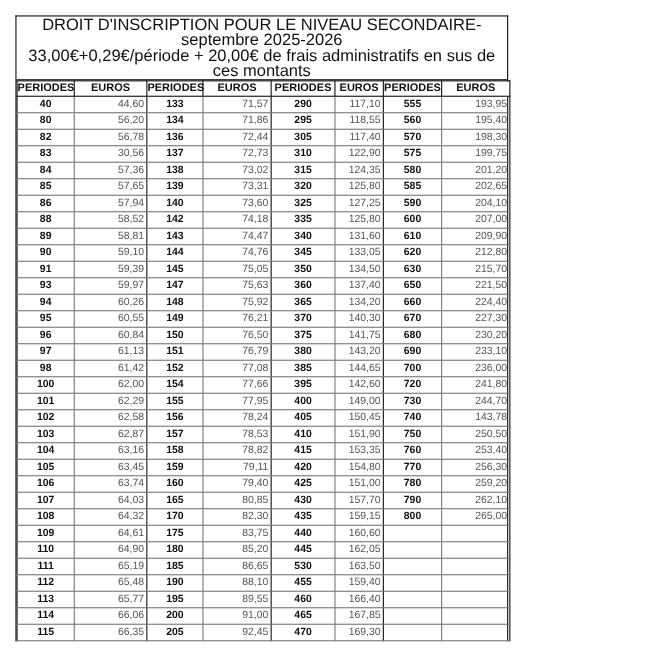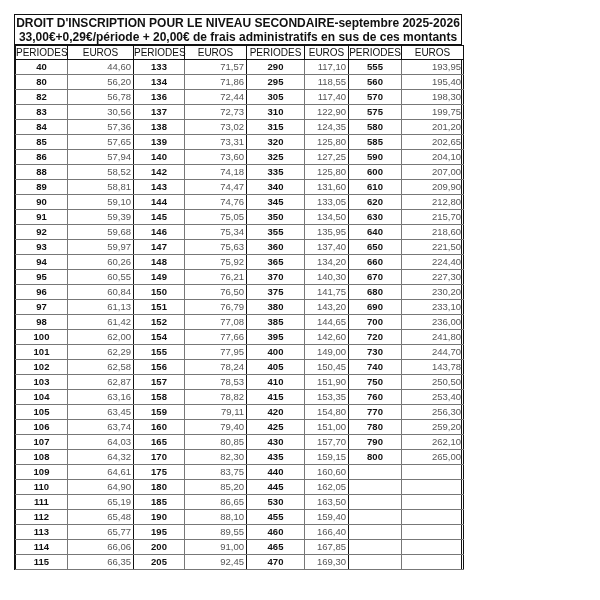--- a/index.html
+++ b/index.html
@@ -1,20 +1,20 @@
 <!DOCTYPE html>
 <html><head>
 <meta charset="utf-8">
 <style>
   html, body { margin:0; padding:0; background:#ffffff; }
   body { width:600px; height:600px; overflow:hidden; position:relative; font-family:"Liberation Sans", sans-serif; }
   .sheet { position:absolute; left:14px; top:14px; width:448px; border:1.5px solid #111; border-bottom:none; box-sizing:border-box; }
-  .title { text-align:center; font-weight:bold; font-size:12px; color:#111; line-height:14px; padding-top:1px; border-bottom:1.5px solid #111; }
+  .title { text-align:center; font-weight:normal; font-size:15px; color:#111; line-height:14px; padding-top:1px; border-bottom:1.5px solid #111; }
   table { border-collapse:collapse; width:100%; table-layout:fixed; }
-  th { font-size:10px; font-weight:normal; color:#111; height:13px; padding:0; border:1.5px solid #111; background:#fff; }
+  th { font-size:10px; font-weight:bold; color:#111; height:13px; padding:0; border:1.5px solid #111; background:#fff; }
   td { font-size:9.5px; height:14px; padding:0 2px; border:1px solid #777; line-height:14px; }
   td.p { font-weight:bold; text-align:center; color:#111; border-left:1.5px solid #111; }
   td.e { text-align:right; color:#555; border-right:1.5px solid #111; }
   col.cp1 { width:52px; } col.ce1 { width:66px; }
   col.cp2 { width:51px; } col.ce2 { width:62px; }
   col.cp3 { width:58px; } col.ce3 { width:44px; }
   col.cp4 { width:53px; } col.ce4 { width:62px; }
 </style>
 </head>
 <body>
@@ -152,30 +152,20 @@
           <td class="p">91</td>
           <td class="e">59,39</td>
           <td class="p">145</td>
           <td class="e">75,05</td>
           <td class="p">350</td>
           <td class="e">134,50</td>
           <td class="p">630</td>
           <td class="e">215,70</td>
         </tr>
         <tr>
-          <td class="p">92</td>
-          <td class="e">59,68</td>
-          <td class="p">146</td>
-          <td class="e">75,34</td>
-          <td class="p">355</td>
-          <td class="e">135,95</td>
-          <td class="p">640</td>
-          <td class="e">218,60</td>
-        </tr>
-        <tr>
           <td class="p">93</td>
           <td class="e">59,97</td>
           <td class="p">147</td>
           <td class="e">75,63</td>
           <td class="p">360</td>
           <td class="e">137,40</td>
           <td class="p">650</td>
           <td class="e">221,50</td>
         </tr>
         <tr>

